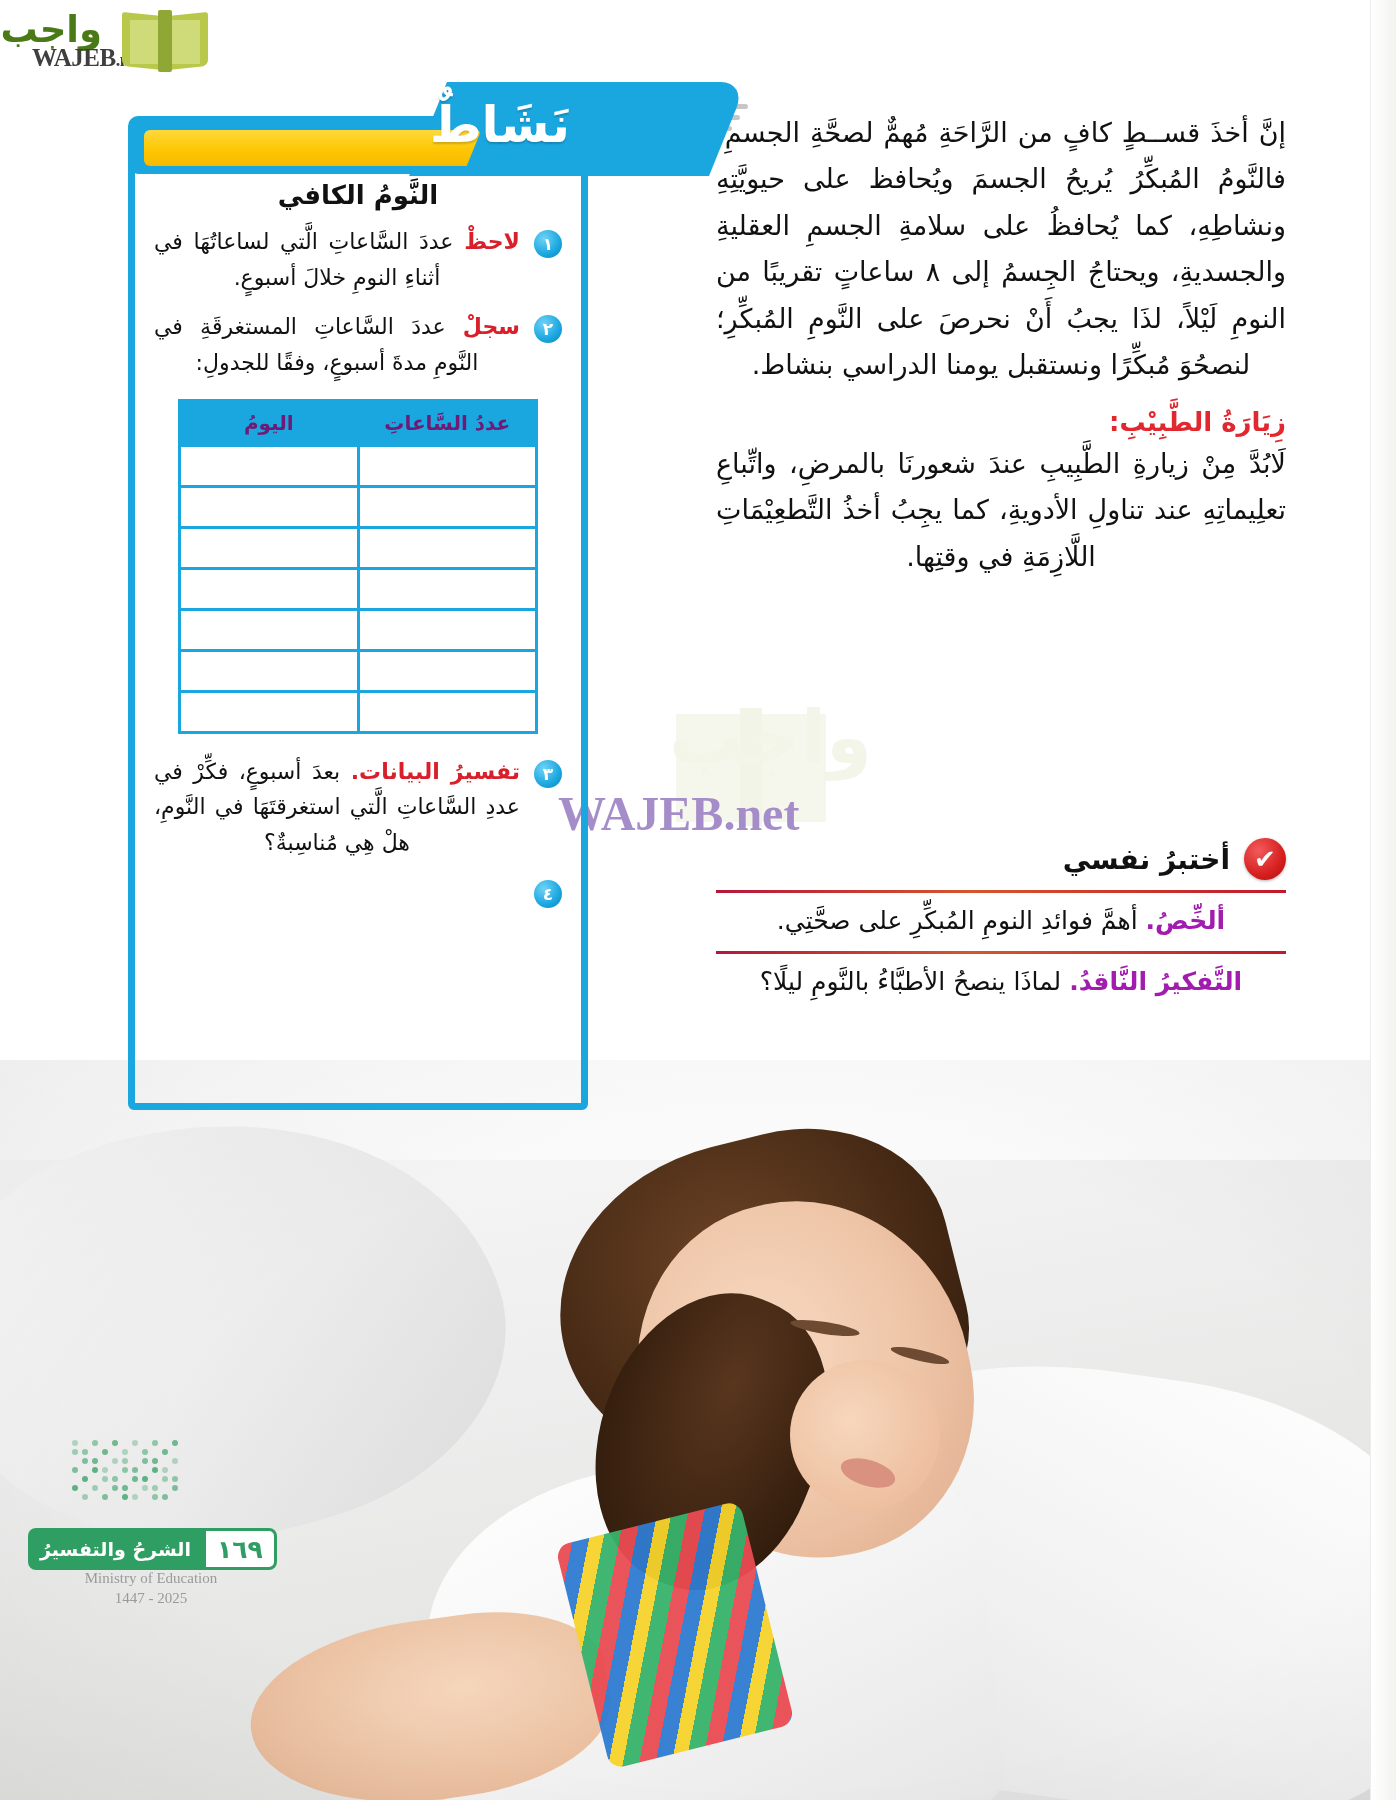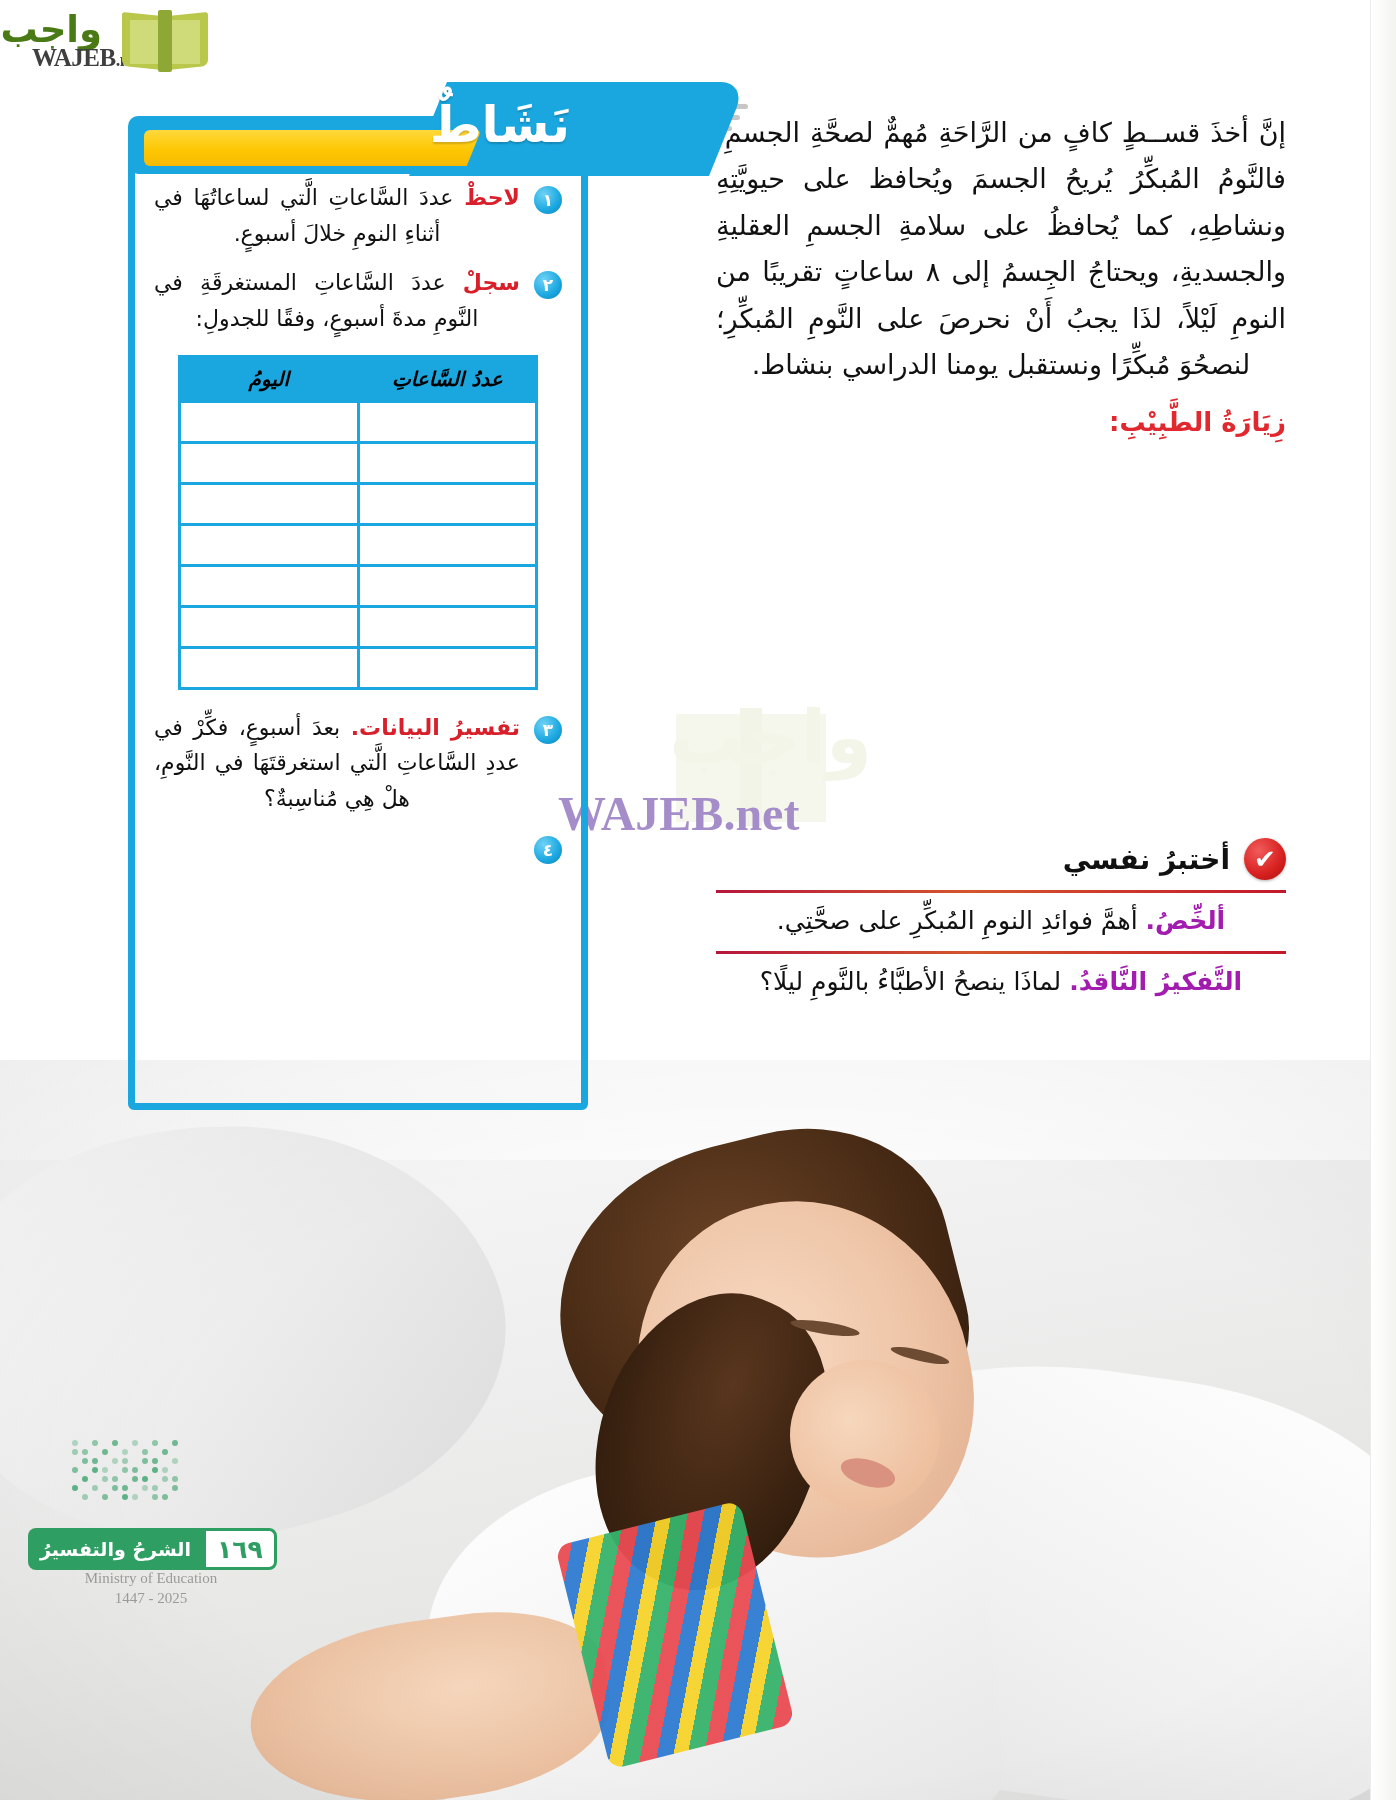--- a/index.html
+++ b/index.html
@@ -315,24 +315,24 @@
   }
   .act-text .lead { color: #d81f2a; font-weight: bold; }
 
   
   table.sleep-table {
     width: 360px; margin: 18px auto 20px auto;
     border-collapse: collapse; direction: rtl;
     table-layout: fixed;
   }
   table.sleep-table th {
-    background: #1aa7e0; color: #000000;
+    background: #1aa7e0; color: #701a75;
     font-size: 20px; font-weight: bold;
     font-family: "DejaVu Sans", sans-serif;
-    padding: 9px 4px; border: 3px solid #1aa7e0; font-style: italic;
+    padding: 9px 4px; border: 3px solid #1aa7e0;
   }
   table.sleep-table td {
     height: 41px; border: 3px solid #1aa7e0; background: #fff;
   }
 
   
   .footer { position: absolute; left: 28px; bottom: 190px; width: 420px; height: 170px; }
   .moe-dots { position: absolute; left: 44px; top: 0; width: 110px; height: 70px; }
   .moe-dots i {
     position: absolute; width: 6px; height: 6px; border-radius: 50%;
@@ -418,20 +418,21 @@
 
   <div class="hamburger">
     <span></span>
     <span></span>
     <span></span>
   </div>
 
   <div class="text-col">
     <div class="body-par">إنَّ أخذَ قســطٍ كافٍ من الرَّاحَةِ مُهمٌّ لصحَّةِ الجسمِ، فالنَّومُ المُبكِّرُ يُريحُ الجسمَ ويُحافظ على حيويَّتِهِ ونشاطِهِ، كما يُحافظُ على سلامةِ الجسمِ العقليةِ والجسديةِ، ويحتاجُ الجِسمُ إلى ٨ ساعاتٍ تقريبًا من النومِ لَيْلاً، لذَا يجبُ أَنْ نحرصَ على النَّومِ المُبكِّرِ؛ لنصحُوَ مُبكِّرًا ونستقبل يومنا الدراسي بنشاط.</div>
     <div class="sec-head second">زِيَارَةُ الطَّبِيْبِ:</div>
+    <div class="body-par">لَابُدَّ مِنْ زيارةِ الطَّبِيبِ عندَ شعورنَا بالمرضِ، واتِّباعِ تعلِيماتِهِ عند تناولِ الأدويةِ، كما يجِبُ أخذُ التَّطعِيْمَاتِ اللَّازِمَةِ في وقتِها.</div>
   </div>
 
   <div class="selftest">
     <div class="st-head-row">
       <div class="st-badge">✔</div>
       <div class="st-title">أختبرُ نفسي</div>
     </div>
     <div class="st-rule"></div>
     <div class="st-item">
       <span class="lead">ألخِّصُ.</span>
@@ -445,20 +446,21 @@
   </div>
 
   <div class="activity">
     <div class="act-body"></div>
     <div class="act-tab"></div>
     <div class="act-tab-slope"></div>
     <div class="act-tab-yellow"></div>
     <div class="act-title">نَشَاطٌ</div>
 
     <div class="act-inner">
+      <div class="act-subtitle">النَّومُ الكافي</div>
 
       <div class="act-item">
         <div class="act-num">١</div>
         <div class="act-text">
           <span class="lead">لاحظْ</span>
           <span>عددَ السَّاعاتِ الَّتي لساعاتُهَا في أثناءِ النومِ خلالَ أسبوعٍ.</span>
         </div>
       </div>
 
       <div class="act-item">

